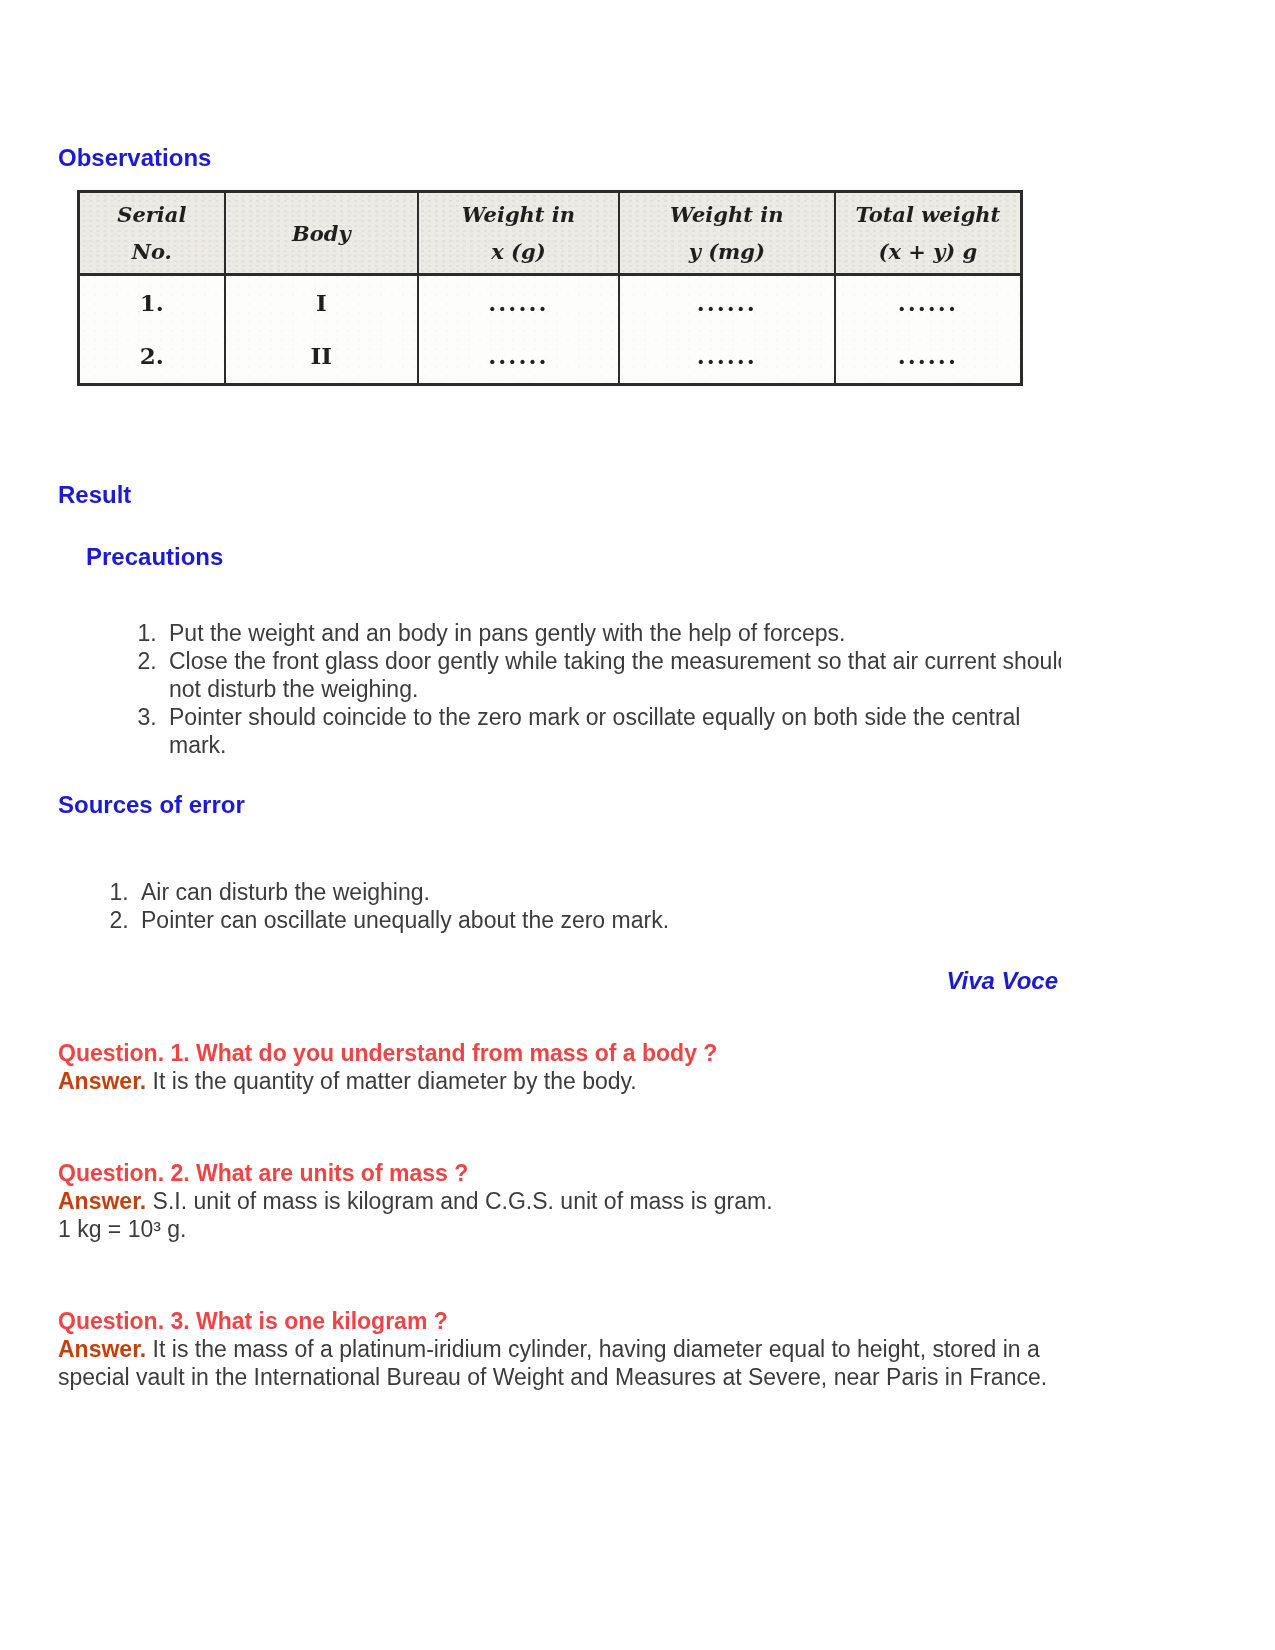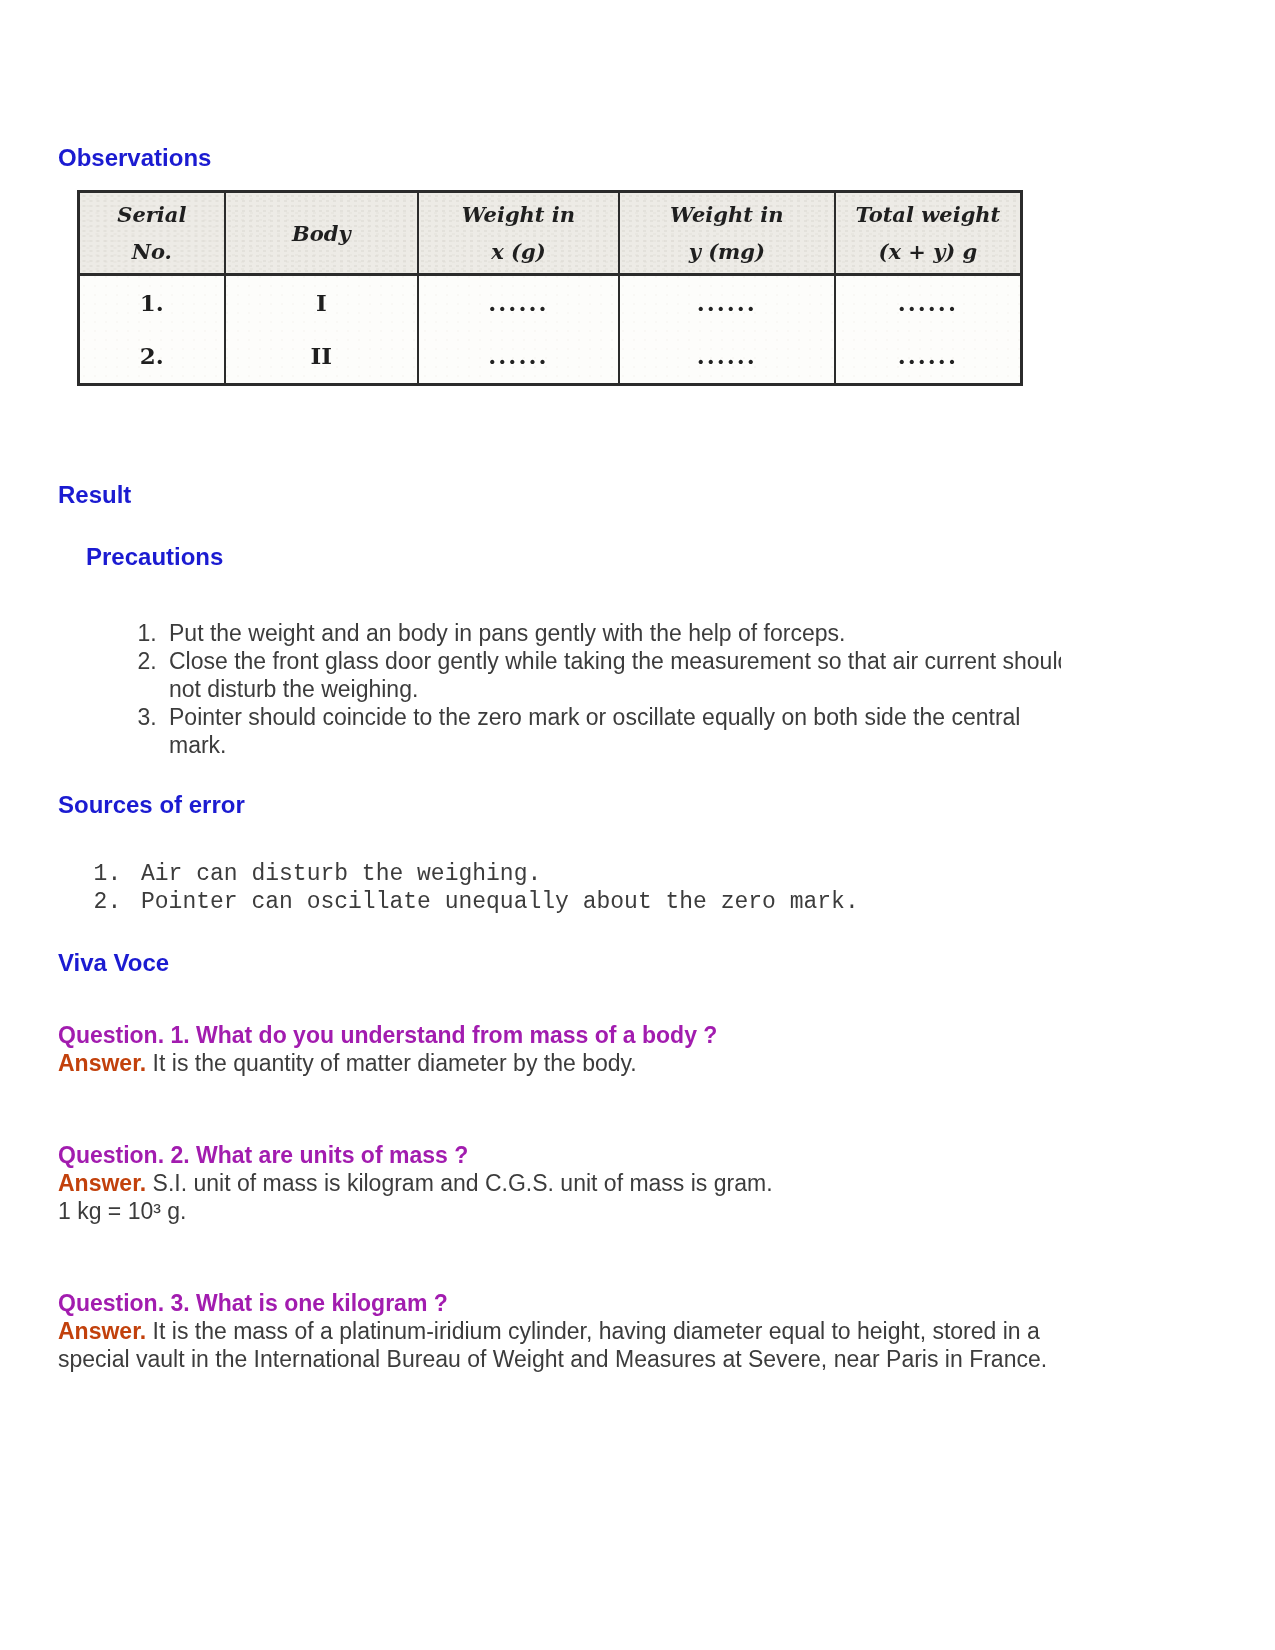--- a/index.html
+++ b/index.html
@@ -53,31 +53,31 @@
   }
   td.dots { font-size:16px; font-weight:700; letter-spacing:2px; color:#232323; }
   .hdr-line { display:block; }
   
   .result-sec { margin-top:96px; }
   .result-sec .lines { margin-top:5px; }
   
   .prec-sec { margin-top:36px;margin-left:28px; }
   .prec-sec ol { margin-top:49px; }
   .err-sec  { margin-top:33px; }
-  .err-sec ol { margin-top:42px;font-family:Liberation Mono, monospace; }
+  .err-sec ol { margin-top:60px; }
   ol.plain {
     list-style:decimal; padding-left:77px;
   }
   ol.plain li { padding-left:6px; width:921px; }
   
   .viva-sec { margin-top:34px; }
-  .viva-sec h2 { text-align:left; }
+  .viva-sec h2 { text-align:right;font-style:italic; }
   .qa { margin-top:45px; }
   .qa + .qa { margin-top:64px; }
-  .qa .q { font-weight:bold; color:#a21caf; }
+  .qa .q { font-weight:bold; color:#ef4444; }
   .qa .a b { color:#c2410c; }
 </style>
 </head>
 <body>
 
 <div class="page">
   <div class="content">
 
     <section>
       <h2 class="sec">Observations</h2>

